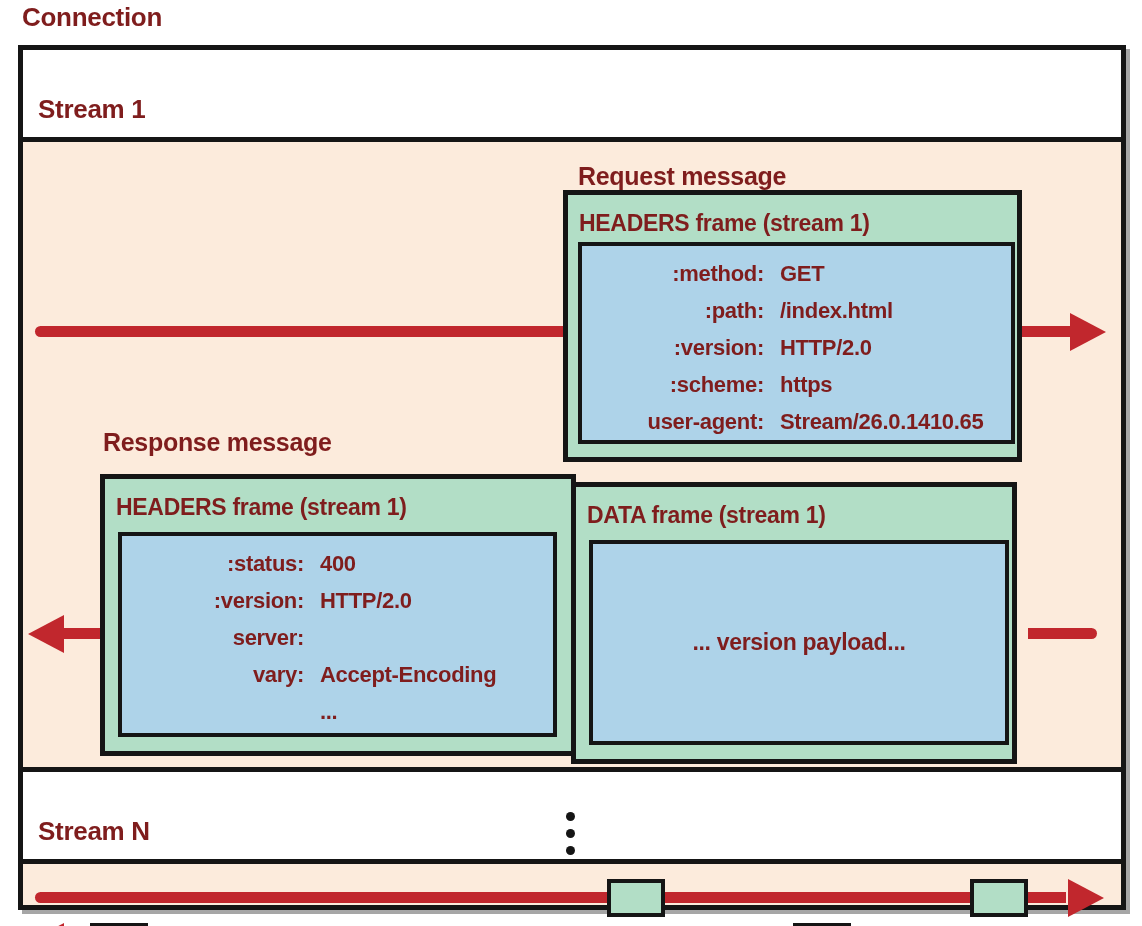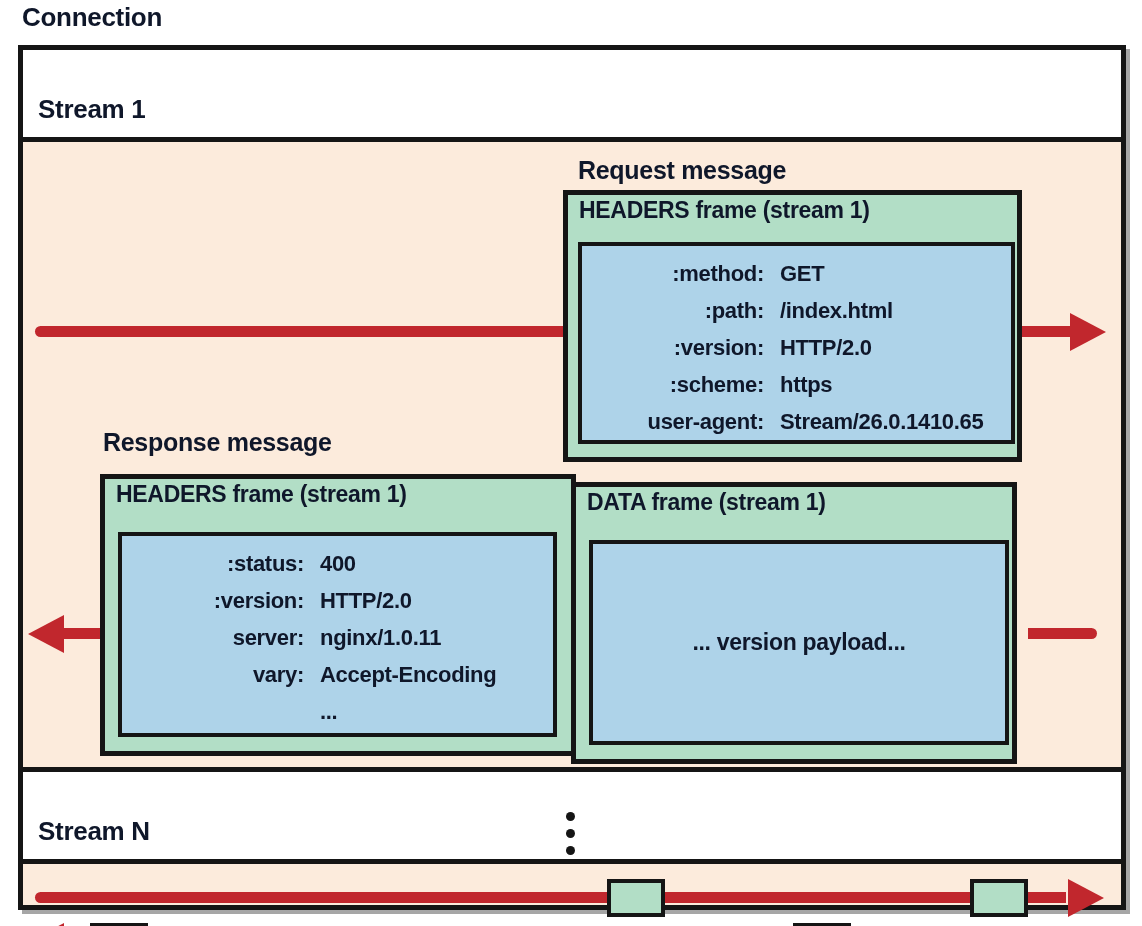--- a/index.html
+++ b/index.html
@@ -1,21 +1,21 @@
 <!DOCTYPE html>
 <html><head>
 <meta charset="utf-8">
 <style>
   html,body{margin:0;padding:0;background:#ffffff;}
   .canvas{
     position:relative;
     width:1142px;height:926px;
     background:#ffffff;
     font-family:"Liberation Sans", sans-serif;
-    color:#0f172a;
+    color:#7f1d1d;
     overflow:hidden;
   }
   .lbl{position:absolute;font-weight:700;white-space:nowrap;letter-spacing:-0.3px;}
 
   
   .connection-label{left:22px;top:2px;font-size:26px;}
   .outer-box{
     position:absolute;left:18px;top:45px;width:1108px;height:865px;
     box-sizing:border-box;border:5px solid #151515;
     box-shadow:4px 4px 0 #a6a6a6;
@@ -49,21 +49,21 @@
     border-right:36px solid #c1272d;
   }
 
   
   .green-frame{
     position:absolute;box-sizing:border-box;z-index:2;
     background:#b2dec6;border:5px solid #151515;
   }
   .frame-title{
     font-size:23px;font-weight:700;letter-spacing:-0.3px;
-    padding:2px 0 0 11px;white-space:nowrap;
+    padding:15px 0 0 11px;white-space:nowrap;
   }
   .blue-box{
     position:absolute;box-sizing:border-box;
     background:#aed3e9;border:4px solid #151515;
   }
   .hdr-list{padding-top:9px;}
   .hrow{display:flex;line-height:37px;font-size:22px;font-weight:700;letter-spacing:-0.3px;}
   .hkey{flex:none;width:182px;text-align:right;white-space:pre;}
   .hval{margin-left:16px;white-space:nowrap;}
   .payload-box{display:flex;align-items:center;justify-content:center;
@@ -96,21 +96,21 @@
     <div class="stream-body s1-body">
 
       <div class="shaft cap-left" style="left:12px;top:184px;width:528px;"></div>
       <div class="shaft" style="left:999px;top:184px;width:55px;"></div>
       <div class="head-right" style="left:1047px;top:171px;"></div>
 
       <div class="head-left" style="left:5px;top:473px;"></div>
       <div class="shaft" style="left:38px;top:486px;width:45px;"></div>
       <div class="shaft cap-right" style="left:1005px;top:486px;width:69px;"></div>
 
-      <div class="lbl msg-label" style="left:555px;top:14px;">Request message</div>
+      <div class="lbl msg-label" style="left:555px;top:20px;">Request message</div>
 
       <div class="green-frame" style="left:540px;top:48px;width:459px;height:272px;">
         <div class="frame-title">HEADERS frame (stream 1)</div>
         <div class="blue-box hdr-list" style="left:10px;top:47px;width:437px;height:202px;">
           <div class="hrow">
             <span class="hkey">:method:</span>
               <span class="hval">GET</span>
           </div>
           <div class="hrow">
             <span class="hkey">:path:</span>
@@ -139,21 +139,20 @@
           <div class="hrow">
             <span class="hkey">:status:</span>
               <span class="hval">400</span>
           </div>
           <div class="hrow">
             <span class="hkey">:version:</span>
               <span class="hval">HTTP/2.0</span>
           </div>
           <div class="hrow">
             <span class="hkey">server:</span>
-              <span class="hval">nginx/1.0.11</span>
           </div>
           <div class="hrow">
             <span class="hkey">vary:</span>
               <span class="hval">Accept-Encoding</span>
           </div>
           <div class="hrow">
             <span class="hkey"></span>
               <span class="hval">...</span>
           </div>
         </div>

